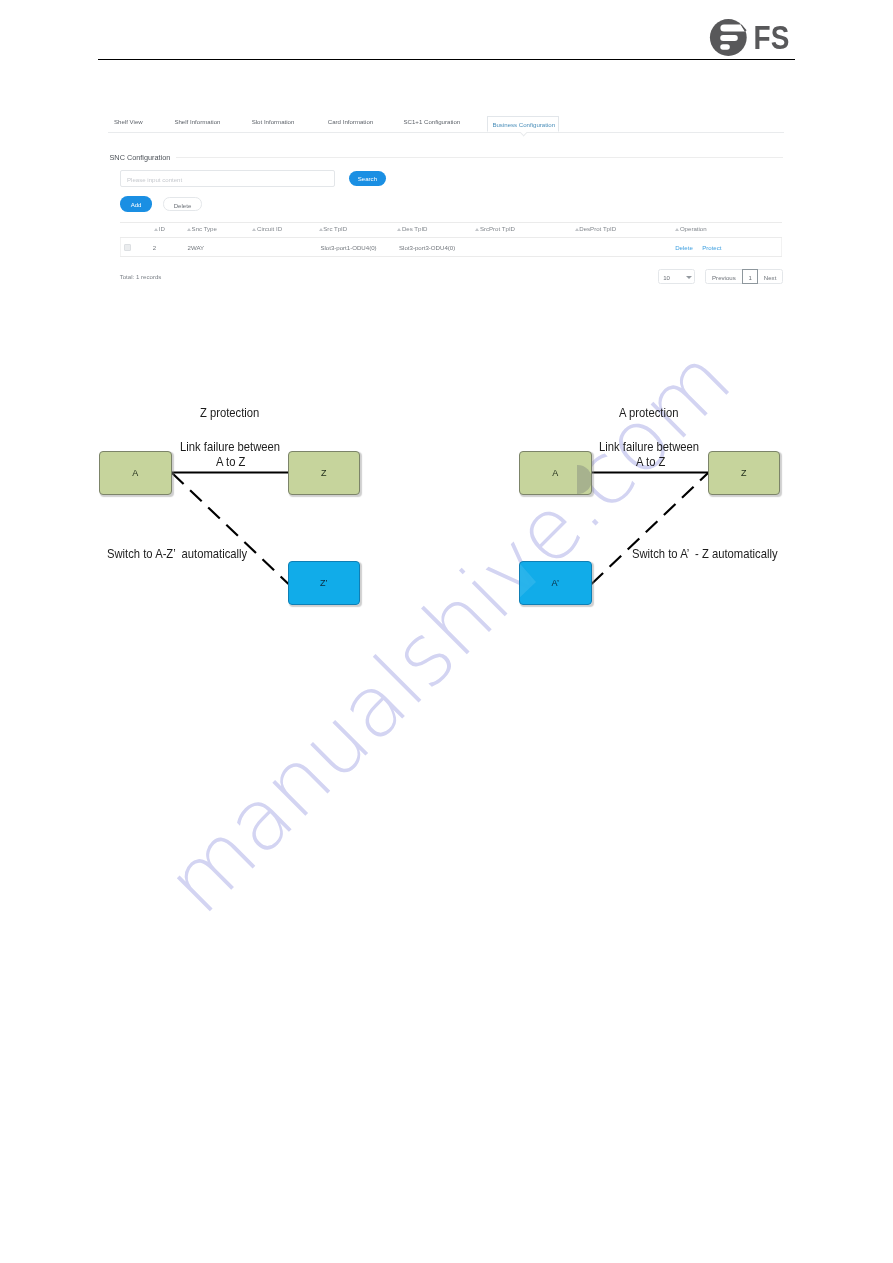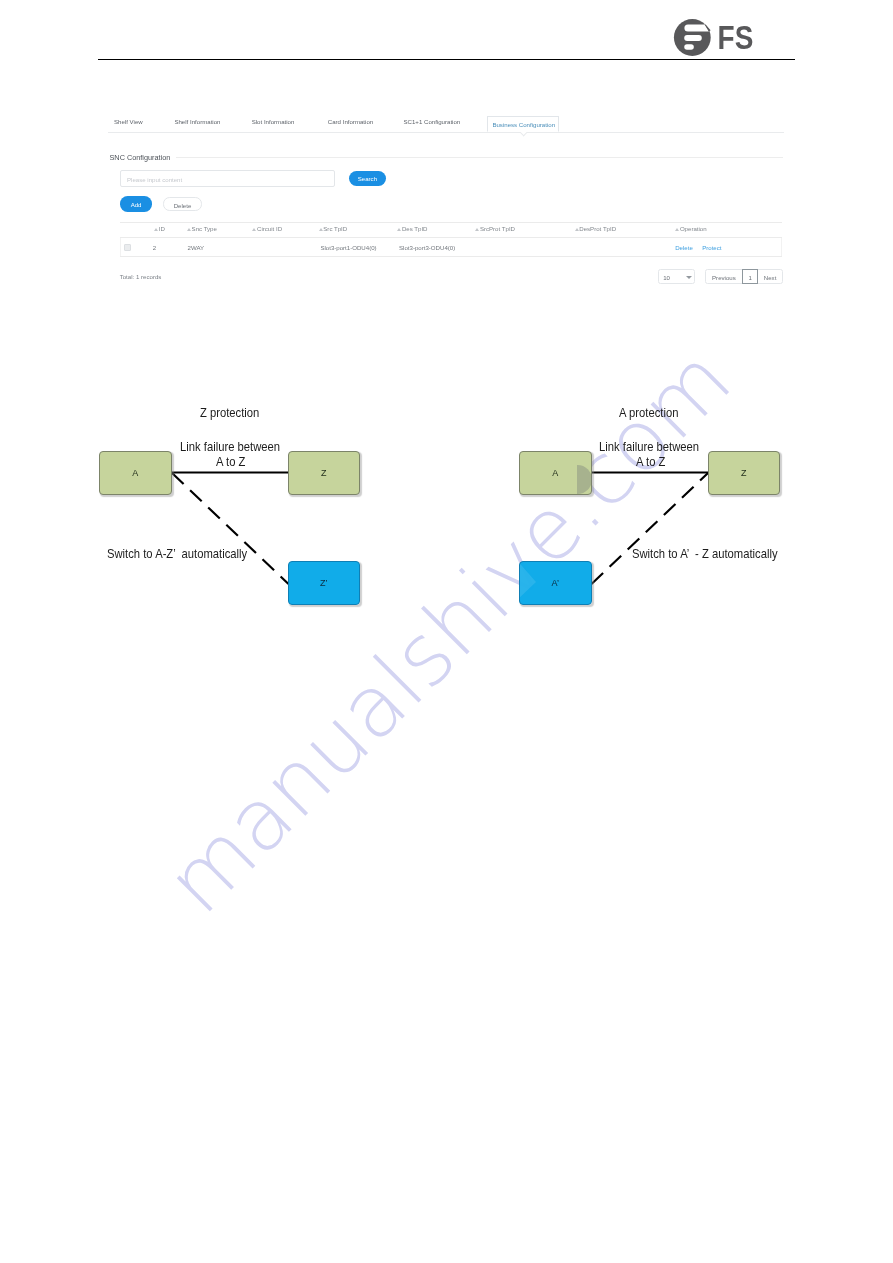--- a/index.html
+++ b/index.html
@@ -11,21 +11,21 @@
   
   #watermark{position:absolute;left:0;top:0;width:893px;height:1263px;
              overflow:hidden;pointer-events:none;z-index:1;}
   #watermark span{position:absolute;left:203px;top:845.7px;
             font-family:"DejaVu Sans",sans-serif;
             font-size:85.2px;line-height:85.2px;color:#d3d4f2;letter-spacing:0px;
             transform:rotate(-45deg);transform-origin:0 72.1px;
             white-space:nowrap;font-weight:200;}
 
   
-  #logo{position:absolute;left:672px;top:16px;width:90px;height:46px;z-index:3;}
+  #logo{position:absolute;left:708px;top:16px;width:90px;height:46px;z-index:3;}
   #hrule{position:absolute;left:97.8px;top:58.8px;width:697.3px;height:1.2px;background:#000;z-index:2;}
 
   
   #ui{position:absolute;left:97px;top:110px;width:698px;height:180px;z-index:2;
       font-size:6.2px;color:#606266;}
 
   
   #tabbar{position:absolute;left:11px;top:3px;width:687px;height:23px;}
   .tab{position:absolute;top:4.7px;font-size:6.1px;color:#5f646b;white-space:nowrap;}
   #tabline{position:absolute;left:11px;top:22.4px;width:676px;height:1px;background:#e9ebed;}

